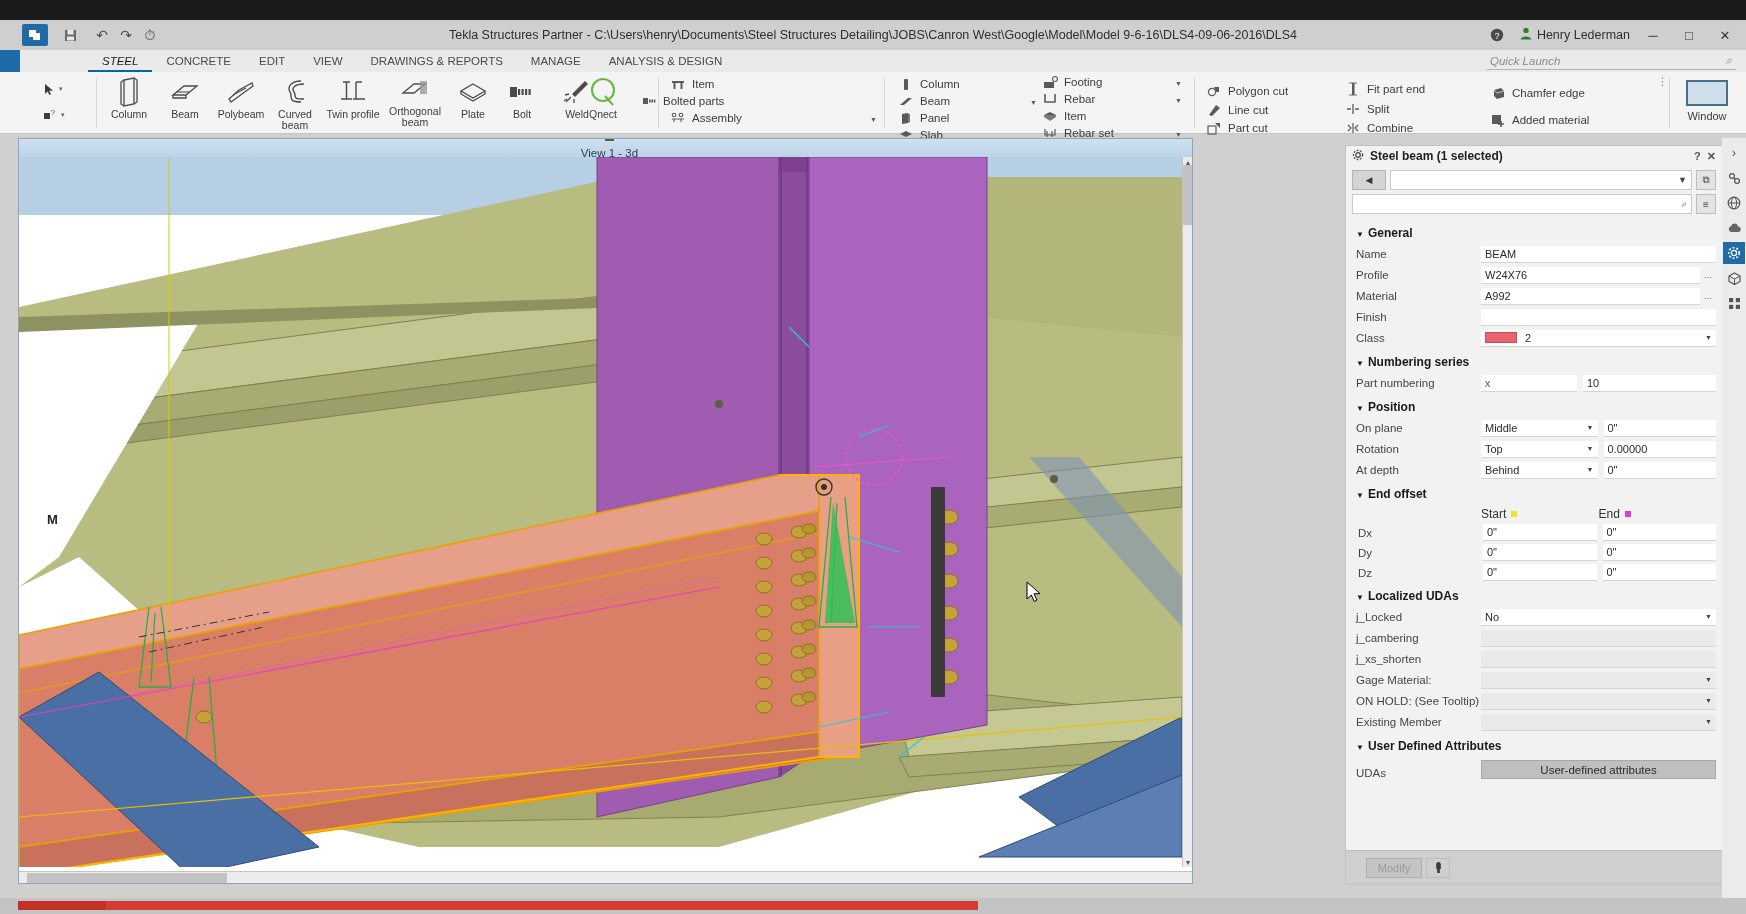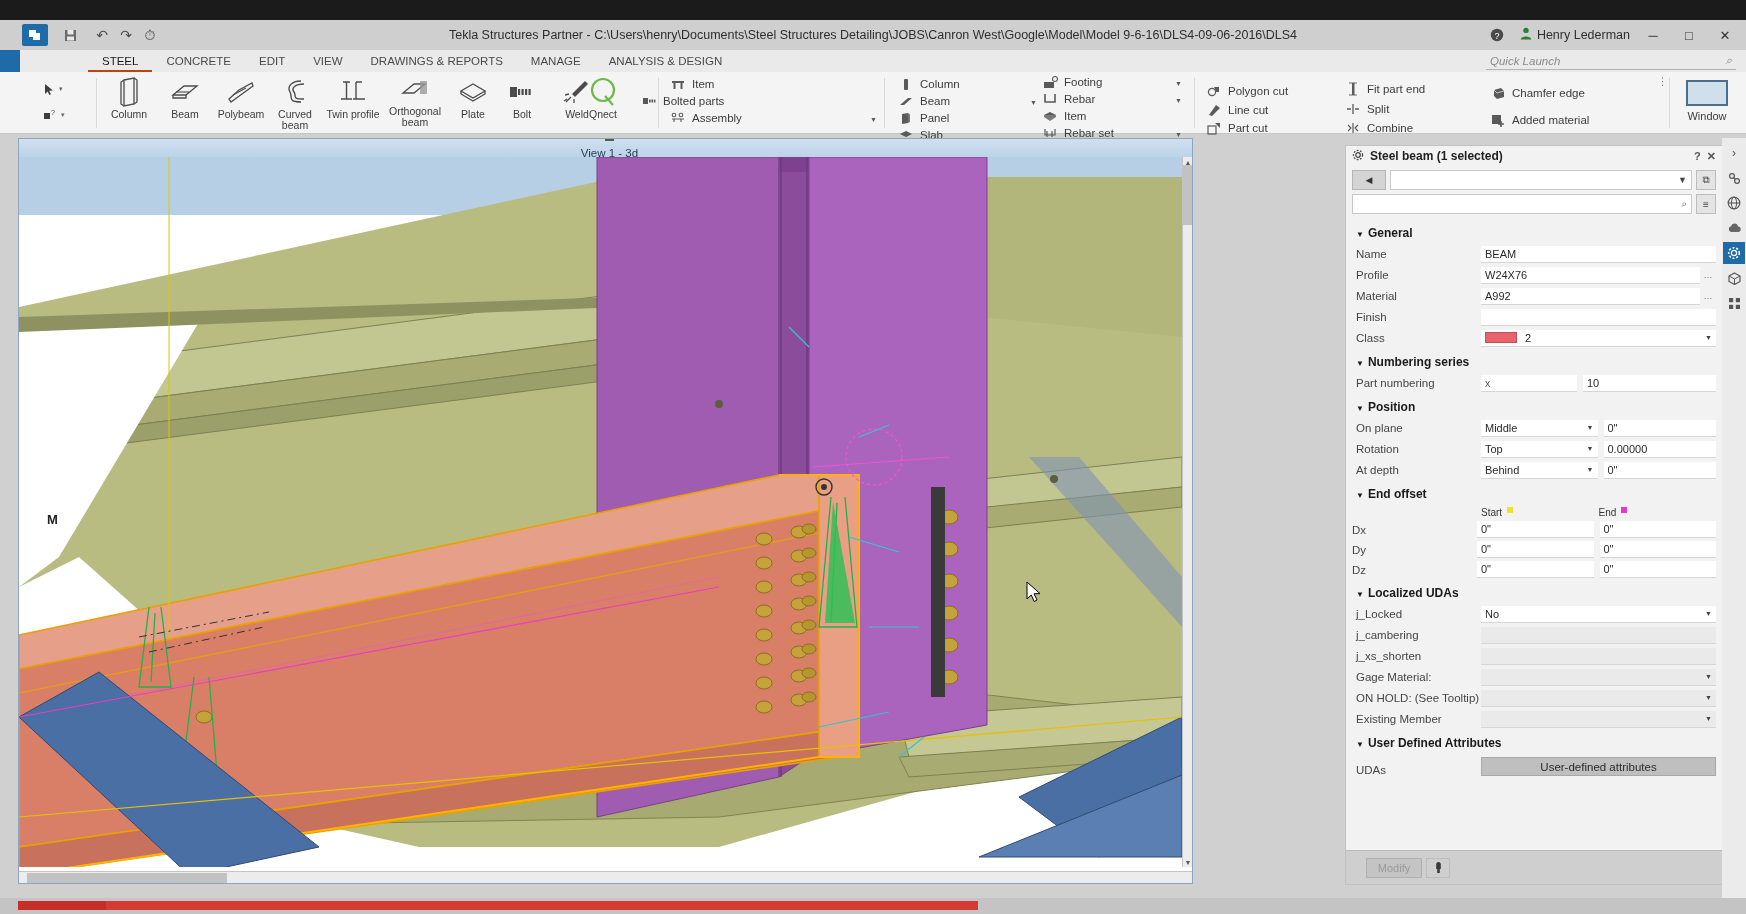--- a/index.html
+++ b/index.html
@@ -34,21 +34,21 @@
   }
   .title-right { position:absolute; right:8px; top:0; height:30px; display:flex; align-items:center; gap:10px; }
   .user-name { font-size:12.5px; color:#2e2e2e; }
   .wctl { width:26px; height:26px; display:flex; align-items:center; justify-content:center;
           font-size:13px; color:#333; }
 
   
   .tabbar { position:absolute; left:0; top:50px; width:100%; height:22px; background:#eaeaea; }
   .tabs { position:absolute; left:88px; top:0; height:22px; display:flex; align-items:center; gap:0px; }
   .tab { padding:0 14px; height:22px; line-height:22px; font-size:11.5px; color:#4a4a4a; cursor:default; }
-  .tab.active { color:#1a1a1a; border-bottom:2px solid #c2410c; }
+  .tab.active { color:#1a1a1a; border-bottom:2px solid #0369a1;font-style:italic; }
   .quicklaunch {
     position:absolute; right:10px; top:2px; width:250px; height:18px;
     border-bottom:1px solid #b4b4b4; background:#eaeaea;
     display:flex; align-items:center; justify-content:space-between;
     font-style:italic; color:#8a8a8a; font-size:11.5px; padding:0 4px;
   }
 
   
   .ribbon { position:absolute; left:0; top:72px; width:100%; height:62px; background:#f4f4f4;
             border-bottom:1px solid #c6c6c6; }
@@ -124,24 +124,24 @@
   .fdd.gray { background:#eaeaea; }
   .dd-ar { font-size:7px; color:#444; }
   .swatch { width:32px; height:11px; background:#e8636b; border:1px solid #c05058; margin-right:8px; }
   .half { width:100px; }
   .pn-key { width:96px; height:17px; background:#fff; border-bottom:1px solid #d6d6d6;
             font-size:10.5px; color:#555; display:flex; align-items:center; padding-left:4px; margin-right:6px; }
   .pn-val { flex:1; height:17px; background:#fff; border-bottom:1px solid #d6d6d6;
             font-size:11px; color:#2a2a2a; display:flex; align-items:center; padding-left:4px; }
   .se-hdr { display:flex; padding:2px 6px 2px 10px; }
   .se-hdr .sp { width:125px; }
-  .se-hdr .cell { flex:1; font-size:10px; color:#333; display:flex; gap:5px; }
+  .se-hdr .cell { flex:1; font-size:12px; color:#333; display:flex; align-items:center; gap:5px; }
   .dotY { width:6px; height:6px; background:#f2e22e; }
   .dotM { width:6px; height:6px; background:#e23ad0; }
-  .offrow { display:flex; align-items:center; height:19px; padding:0 6px 0 6px; margin-bottom:1px; }
+  .offrow { display:flex; align-items:center; height:19px; padding:0 6px 0 12px; margin-bottom:1px; }
   .offrow .flabel { width:125px; }
   .off-in { flex:1; height:17px; background:#fff; border-bottom:1px solid #d6d6d6;
             font-size:11px; color:#2a2a2a; display:flex; align-items:center; padding-left:4px; margin-right:6px; }
   .off-in:last-child { margin-right:0; }
   .udabtn { flex:1; height:19px; background:#bfbfbf; border:1px solid #a8a8a8;
             display:flex; align-items:center; justify-content:center; font-size:11.5px; color:#2b2b2b; }
   .props-foot { position:absolute; left:0; bottom:0; width:100%; height:34px; background:#cfcfcf;
                 border-top:1px solid #bcbcbc; display:flex; align-items:center; gap:4px; padding-left:20px; }
   .mod-btn { width:56px; height:20px; background:#c4c4c4; border:1px solid #b0b0b0;
              display:flex; align-items:center; justify-content:center; font-size:11px; color:#9a9a9a; }

